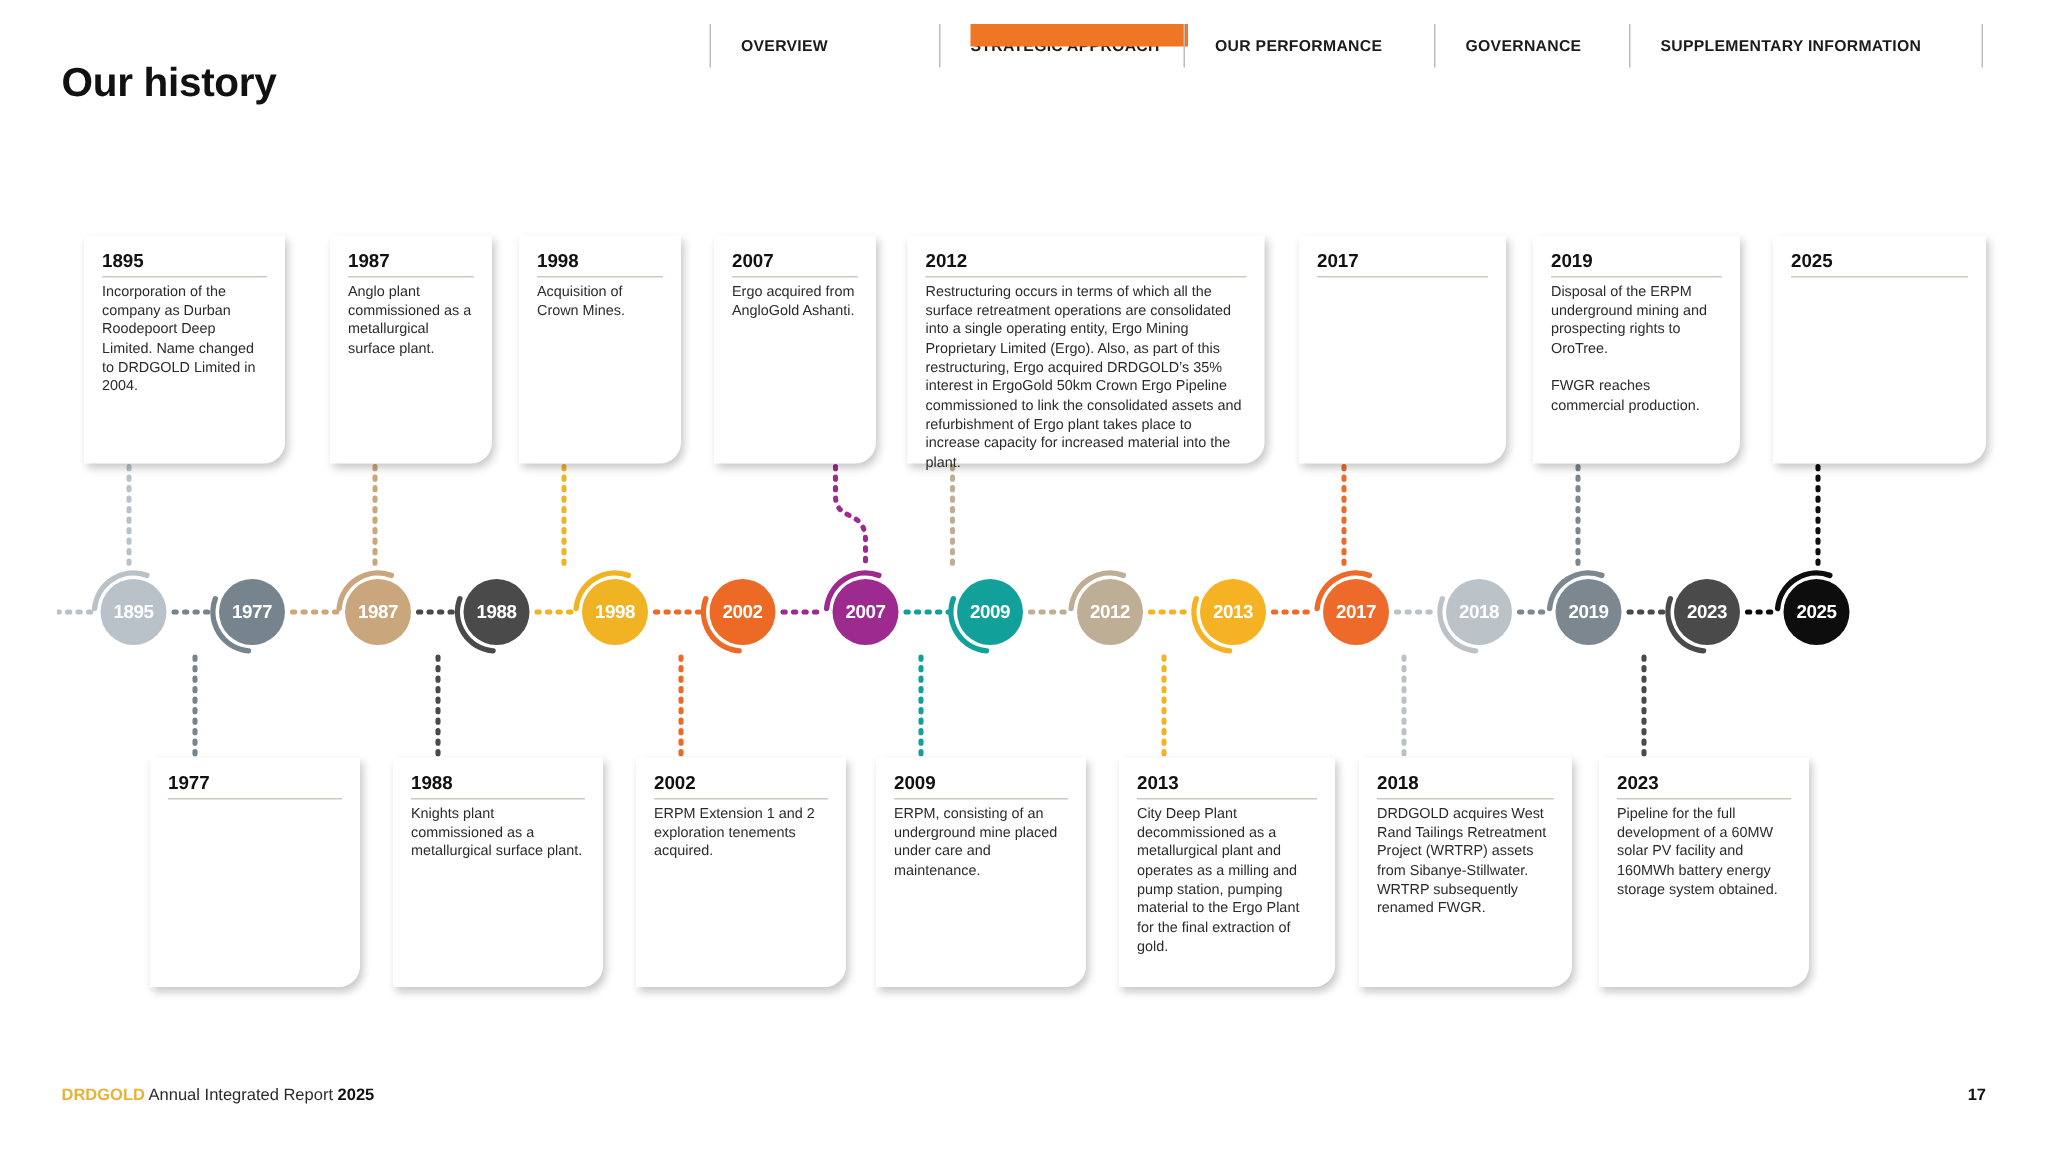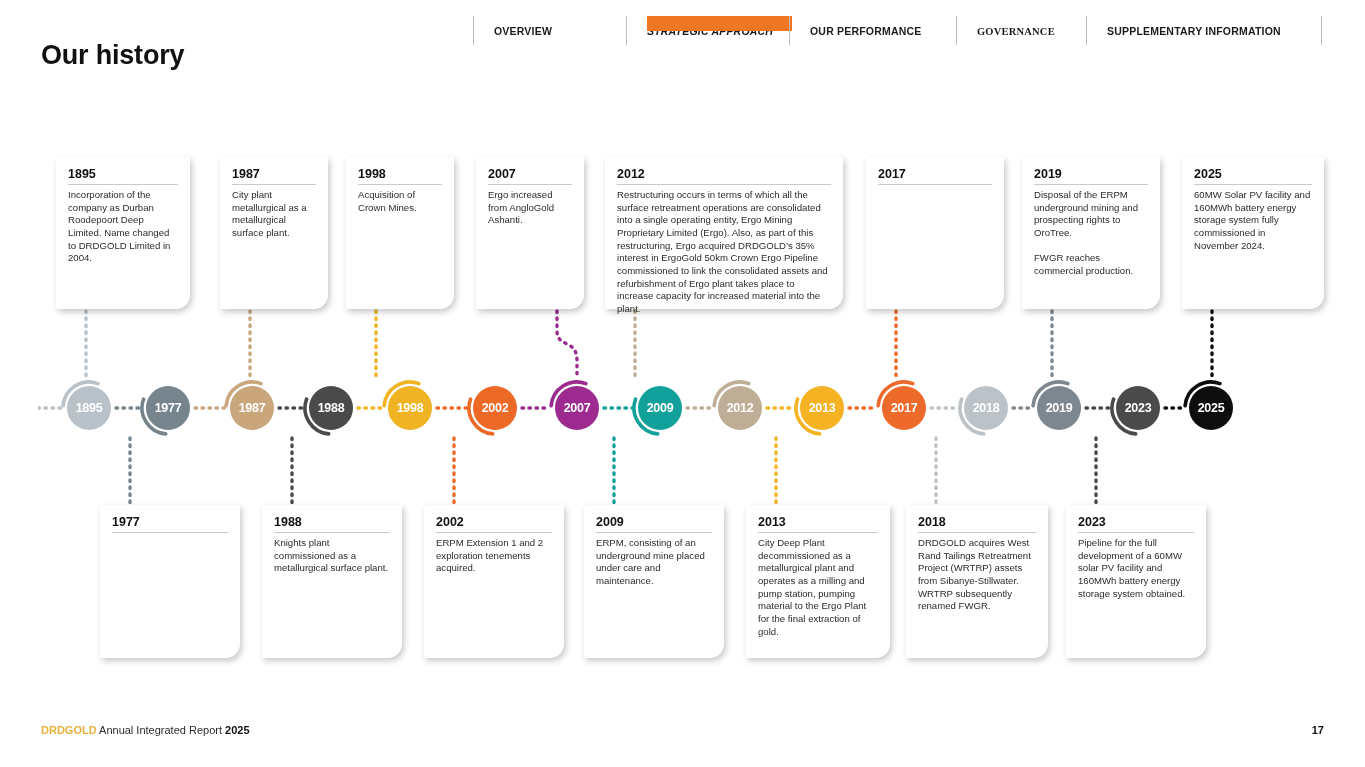--- a/index.html
+++ b/index.html
@@ -99,28 +99,28 @@
 </style>
 </head>
 <body>
 
 <div class="page">
 
   <div class="topnav" id="topnav">
       <div class="nav-item" style="width: 153px;">
         <div class="nav-label">OVERVIEW</div>
       </div>
-      <div class="nav-item active" style="width: 163px; font-style: italic;">
+      <div class="nav-item active" style="width: 163px;">
         <div class="nav-bar" style="background: rgb(239, 118, 34);"></div>
         <div class="nav-label">STRATEGIC APPROACH</div>
       </div>
       <div class="nav-item" style="width: 167px;">
         <div class="nav-label">OUR PERFORMANCE</div>
       </div>
-      <div class="nav-item" style="width: 130px; font-family: Liberation Serif, serif;">
+      <div class="nav-item" style="width: 130px;">
         <div class="nav-label">GOVERNANCE</div>
       </div>
       <div class="nav-item" style="width: 236px; text-align: right;">
         <div class="nav-label">SUPPLEMENTARY INFORMATION</div>
       </div>
     </div>
 
   <div class="page-title">Our history</div>
 
   <div class="stage">
@@ -188,46 +188,45 @@
           <path d="M 1096 438 L 1096 503" fill="none" stroke="#4a4a4a" stroke-width="3.4" stroke-linecap="round" stroke-dasharray="1.5 5.5"></path>
         </svg>
       </div>
     <div id="cards-above">
         <div class="card" style="left: 56px; top: 157px; width: 134px; height: 152px;">
           <div class="card-year">1895</div>
           <div class="card-body">Incorporation of the company as Durban Roodepoort Deep Limited. Name changed to DRDGOLD Limited in 2004.</div>
         </div>
         <div class="card" style="left: 220px; top: 157px; width: 108px; height: 152px;">
           <div class="card-year">1987</div>
-          <div class="card-body">City plant metallurgical as a metallurgical surface plant.</div>
+          <div class="card-body">Anglo plant commissioned as a metallurgical surface plant.</div>
         </div>
         <div class="card" style="left: 346px; top: 157px; width: 108px; height: 152px;">
           <div class="card-year">1998</div>
           <div class="card-body">Acquisition of Crown Mines.</div>
         </div>
         <div class="card" style="left: 476px; top: 157px; width: 108px; height: 152px;">
           <div class="card-year">2007</div>
-          <div class="card-body">Ergo increased from AngloGold Ashanti.</div>
+          <div class="card-body">Ergo acquired from AngloGold Ashanti.</div>
         </div>
         <div class="card" style="left: 605px; top: 157px; width: 238px; height: 152px;">
           <div class="card-year">2012</div>
           <div class="card-body">Restructuring occurs in terms of which all the surface retreatment operations are consolidated into a single operating entity, Ergo Mining Proprietary Limited (Ergo). Also, as part of this restructuring, Ergo acquired DRDGOLD’s 35% interest in ErgoGold 50km Crown Ergo Pipeline commissioned to link the consolidated assets and refurbishment of Ergo plant takes place to increase capacity for increased material into the plant.</div>
         </div>
         <div class="card" style="left: 866px; top: 157px; width: 138px; height: 152px;">
           <div class="card-year">2017</div>
         </div>
         <div class="card" style="left: 1022px; top: 157px; width: 138px; height: 152px;">
           <div class="card-year">2019</div>
           <div class="card-body">Disposal of the ERPM underground mining and prospecting rights to OroTree.
 
 FWGR reaches commercial production.</div>
         </div>
         <div class="card" style="left: 1182px; top: 157px; width: 142px; height: 152px;">
           <div class="card-year">2025</div>
-          <div class="card-body">60MW Solar PV facility and 160MWh battery energy storage system fully commissioned in November 2024.</div>
         </div>
       </div>
     <div id="cards-below">
         <div class="card" style="left: 100px; top: 505px; width: 140px; height: 153px;">
           <div class="card-year">1977</div>
         </div>
         <div class="card" style="left: 262px; top: 505px; width: 140px; height: 153px;">
           <div class="card-year">1988</div>
           <div class="card-body">Knights plant commissioned as a metallurgical surface plant.</div>
         </div>

